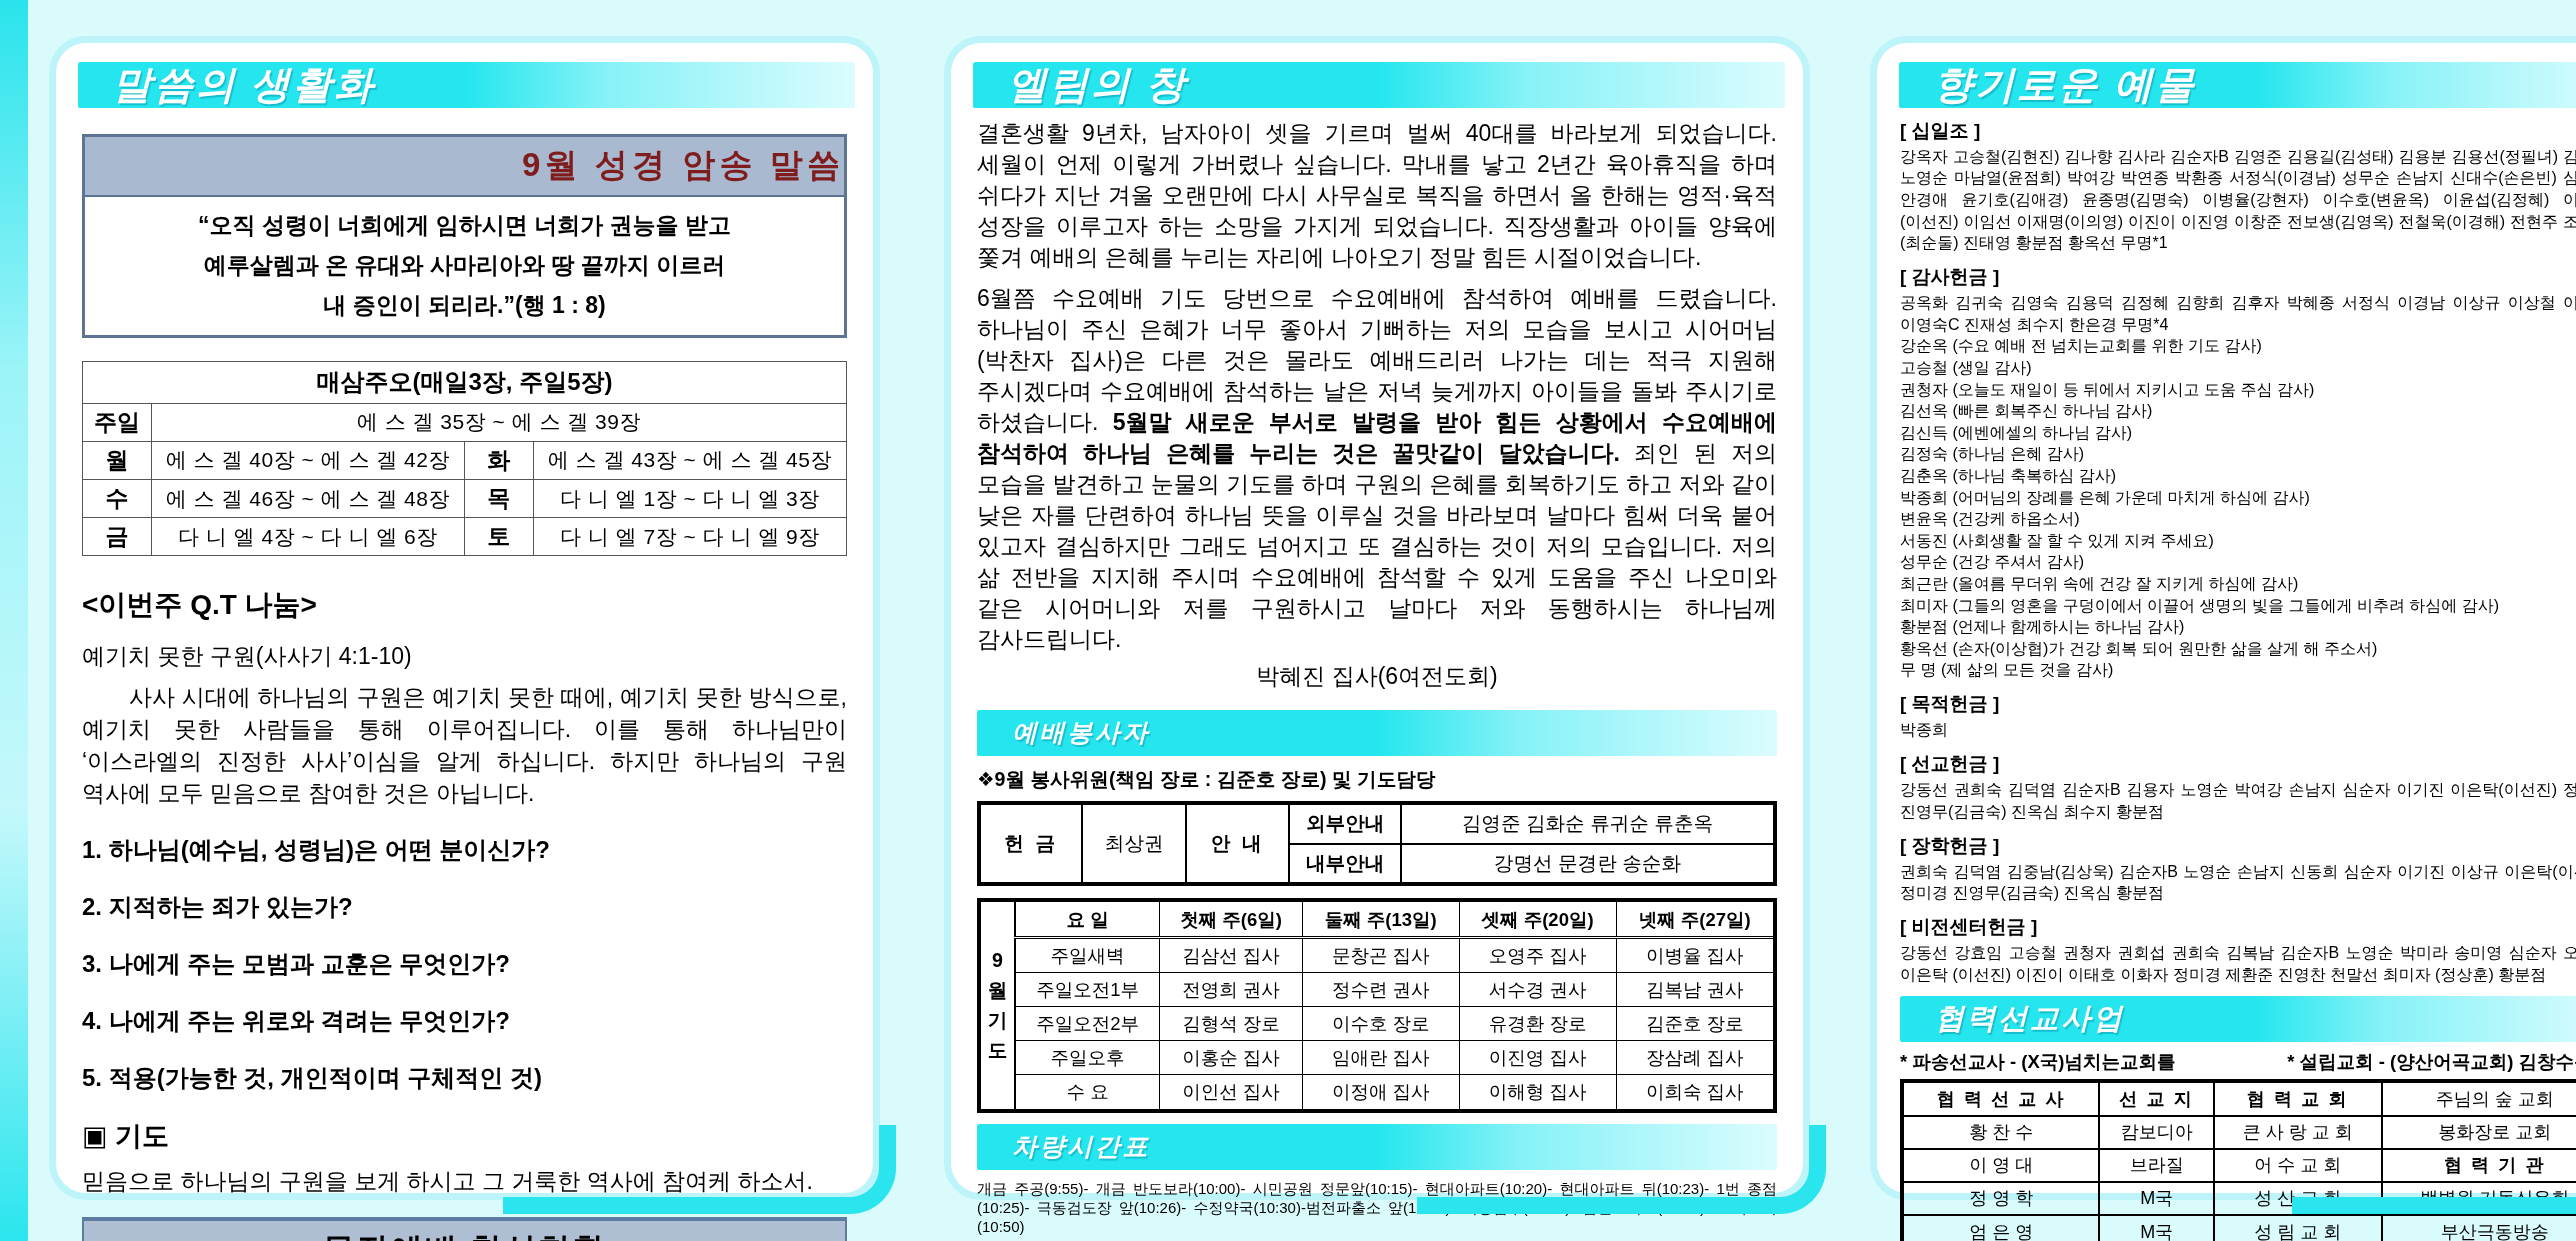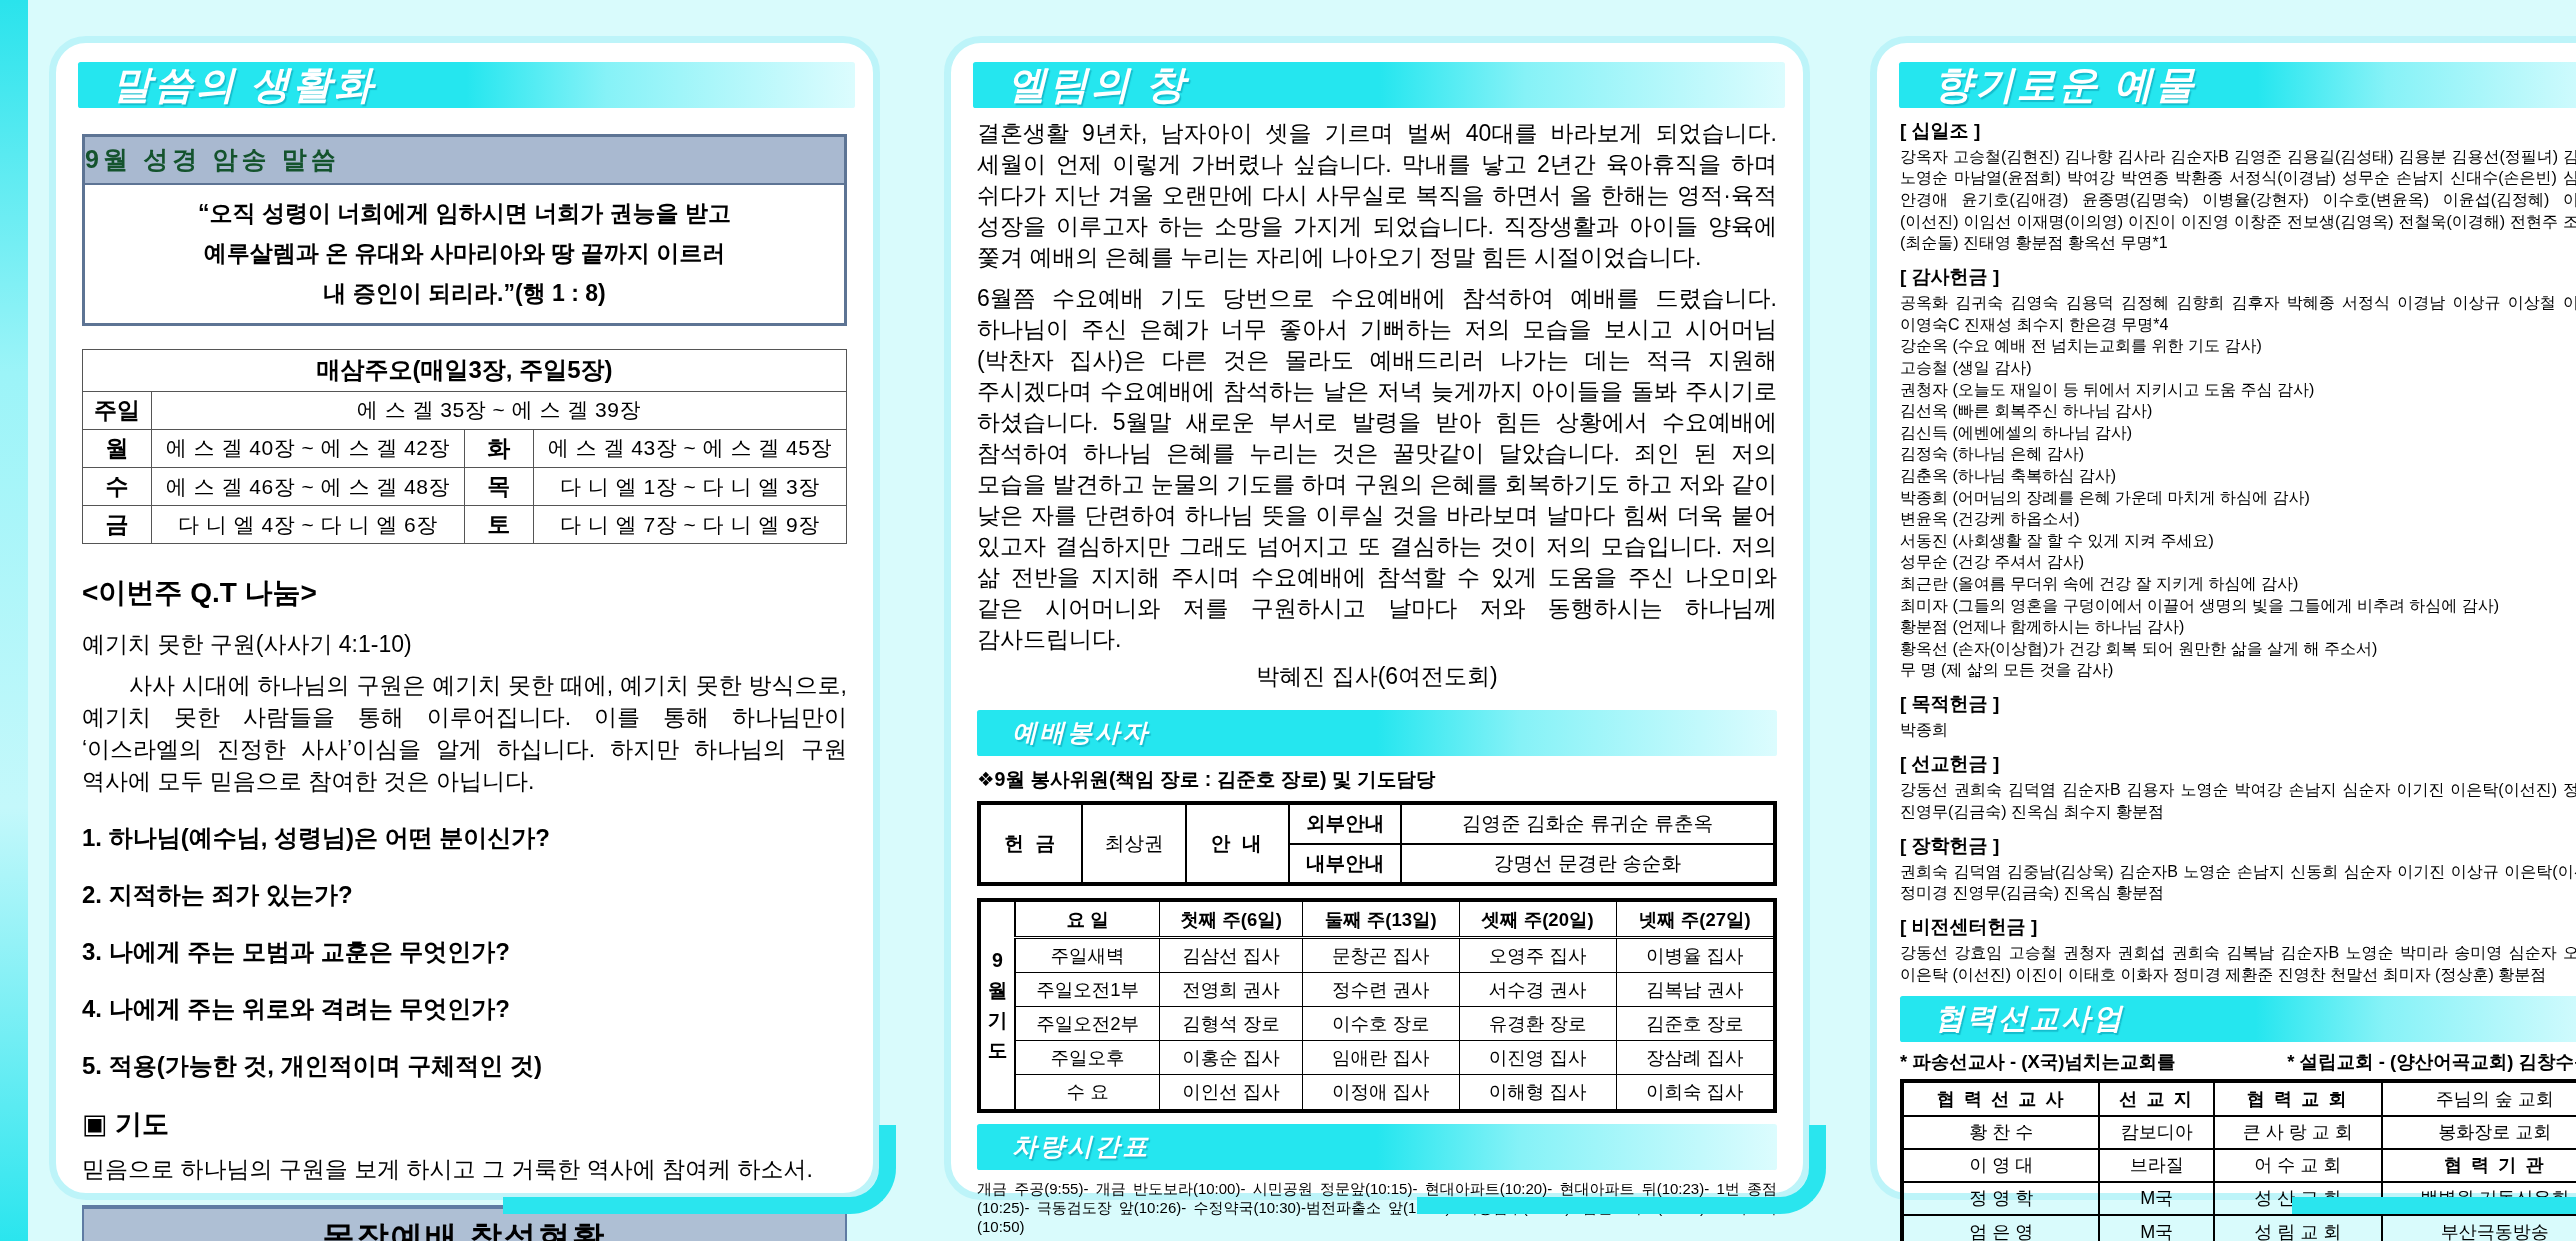--- a/index.html
+++ b/index.html
@@ -37,22 +37,22 @@
   .bar .bt{
     font-size:39px;font-weight:bold;font-style:italic;color:#ffffff;
     letter-spacing:2.6px;padding-left:35px;
     text-shadow:1.5px 2.1px 1px rgba(0,140,165,0.45);
     white-space:nowrap;
   }
 
   
   .vbox{margin-top:26px;border:3.6px solid #5d7494;}
   .vbox-title{
-    background:#a9b9d0;border-bottom:2.1px solid #5d7494;text-align:left;
-    font-size:25px;font-weight:bold;color:#14532d;padding:6.7px 0;letter-spacing:4.1px;
+    background:#a9b9d0;border-bottom:2.1px solid #5d7494;text-align:right;
+    font-size:33px;font-weight:bold;color:#7f1d1d;padding:6.7px 0;letter-spacing:4.1px;
   }
   .vbox-body{padding:8.2px 5.2px 10.3px;}
   .vline{text-align:center;font-weight:bold;font-size:23px;line-height:40px;}
 
   table.rt{width:100%;border-collapse:collapse;margin-top:23px;}
   .rt td{border:1.5px solid #555;text-align:center;padding:3.1px 0;}
   .rt .rtitle{font-size:24px;font-weight:bold;padding:4.1px 0;}
   .rt .day{font-size:23px;font-weight:bold;width:9%;}
   .rt .rng{font-size:21px;letter-spacing:0.5px;width:41%;}
 
@@ -63,21 +63,21 @@
   .prayer-title{margin-top:24px;font-size:27px;font-weight:bold;}
   .prayer-text{margin-top:12.4px;font-size:23px;}
 
   .att{margin-top:19.6px;border:2.6px solid #5e7ba3;border-top-width:4.6px;border-bottom-width:4.6px;}
   .att-h{background:#aebfd4;border-bottom:1.5px solid #5e7ba3;text-align:center;
          font-size:32px;font-weight:bold;padding:7.2px 0;letter-spacing:2.1px;}
 
   
   .essay-title{margin-top:15.5px;text-align:center;font-size:25px;font-weight:bold;letter-spacing:1px;}
   .essay-p{margin-top:10.3px;font-size:23px;line-height:31px;text-align:justify;word-break:keep-all;}
-  .essay-p b{font-weight:normal;}
+  .essay-p b{font-weight:bold;}
   .essay-sig{margin-top:6.2px;text-align:center;font-size:23px;}
 
   .sv-note{margin-top:10.3px;font-size:19.6px;font-weight:bold;}
   table.t1{width:100%;border-collapse:collapse;margin-top:8.2px;border:4.1px solid #000;}
   .t1 td{border:2.1px solid #000;text-align:center;font-size:19.6px;padding:5.2px 0;}
   .t1 .lb{font-weight:bold;letter-spacing:3.1px;}
   table.t2{width:100%;border-collapse:collapse;margin-top:12.4px;border:4.1px solid #000;}
   .t2 td,.t2 th{border:1.5px solid #000;text-align:center;font-size:18.5px;padding:4.1px 0;}
   .t2 th{font-weight:bold;border-bottom:3.1px double #000;}
   .t2 .side{width:33px;font-weight:bold;font-size:19.6px;line-height:30px;white-space:pre-line;border-right:2.1px solid #000;}

